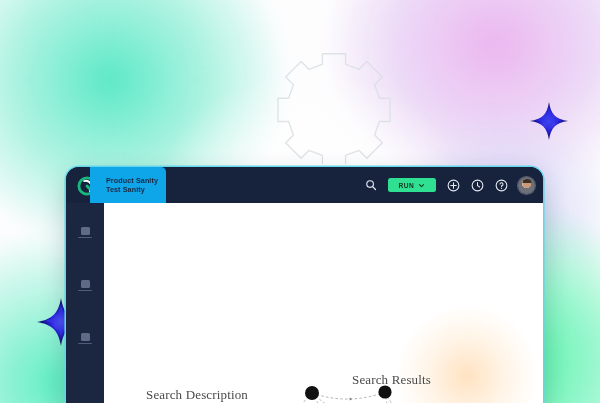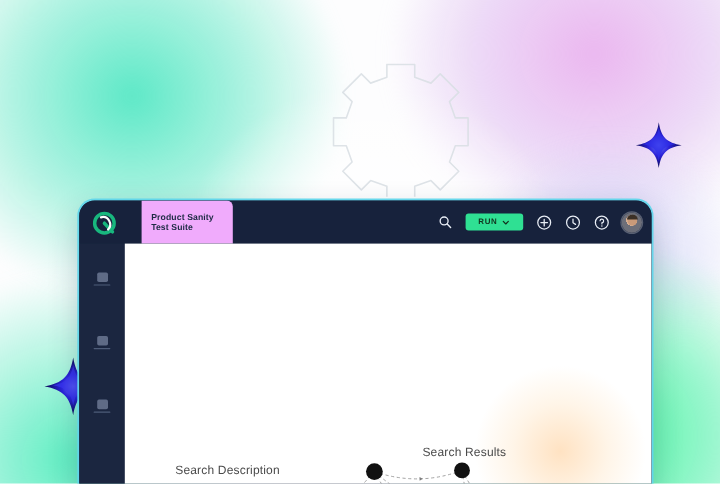--- a/index.html
+++ b/index.html
@@ -45,22 +45,22 @@
     background:#1b2640;
     box-shadow:0 0 0 1.6px rgba(96,214,235,.95), 0 10px 26px rgba(28,50,70,.24);
     overflow:hidden;
   }
 
   
   .topbar{position:absolute;left:0;top:0;width:100%;height:36px;background:#17223c;}
   .logo-badge{position:absolute;left:8px;top:6px;width:26px;height:26px;display:flex;
     align-items:center;justify-content:center;}
   .title-tab{
-    position:absolute;left:52px;top:0;width:76px;height:36px;background:#f0abfc;
-    border-radius:0 5px 0 0;display:flex;align-items:center;padding-left:8px;box-sizing:border-box;}
+    position:absolute;left:24px;top:0;width:76px;height:36px;background:#0ea5e9;
+    border-radius:0 5px 0 0;display:flex;align-items:center;padding-left:8px;box-sizing:border-box;justify-content:center;}
   .title-tab span{font-size:7.2px;line-height:9.4px;color:#1d2a44;font-weight:700;letter-spacing:.1px;}
 
   .tb-right{position:absolute;right:8px;top:0;height:36px;display:flex;align-items:center;gap:10px;}
   .tb-icon{width:14px;height:14px;display:flex;align-items:center;justify-content:center;cursor:pointer;}
   .run-btn{
     height:14px;min-width:38px;background:#2fe093;border-radius:2.5px;
     display:flex;align-items:center;justify-content:center;gap:4px;padding:0 5px;cursor:pointer;}
   .run-btn .run-label{font-size:6.6px;font-weight:700;color:#12351f;letter-spacing:.5px;}
   .avatar{width:17px;height:17px;border-radius:50%;overflow:hidden;
     background:radial-gradient(circle at 50% 38%, #d9b194 0 34%, #6d6f79 35% 100%);
@@ -75,21 +75,21 @@
   .side-item{position:absolute;left:11px;width:16px;height:12px;cursor:pointer;}
   .side-item .sq{width:9px;height:8px;margin:0 auto;background:#5f6b86;border-radius:1.5px;}
   .side-item .bar{width:14px;height:1.4px;margin:2px auto 0;background:#4e5c78;border-radius:1px;}
 
   
   .canvas{position:absolute;left:38px;top:36px;right:0;bottom:0;background:#ffffff;overflow:hidden;}
   .glow{position:absolute;left:268px;top:78px;width:190px;height:190px;
     background:radial-gradient(closest-side, rgba(255,186,110,.42), rgba(255,205,140,.2) 42%, rgba(255,255,255,0) 75%);}
   .graph{position:absolute;inset:0;}
 
-  .node-label{position:absolute;font-size:10px;color:#4a4a4a;white-space:nowrap;letter-spacing:.15px;}
+  .node-label{position:absolute;font-size:13px;color:#4a4a4a;white-space:nowrap;letter-spacing:.15px;font-family:Liberation Serif, serif;}
 </style>
 </head>
 <body>
 
 <div class="stage">
 
   <div class="bg-base"></div>
   <div class="bg-tl"></div>
   <div class="bg-tr"></div>
   <div class="bg-rmid"></div>
@@ -136,21 +136,21 @@
         <svg viewBox="0 0 26 26" width="22" height="22">
           <circle cx="13" cy="13" r="9.6" fill="none" stroke="#18b77e" stroke-width="3.4"></circle>
           <path d="M13 13 L21 21.5" stroke="#18b77e" stroke-width="3.4" stroke-linecap="round"></path>
           <path d="M9.6 7.2 A7.2 7.2 0 0 1 16.6 19.2" fill="none" stroke="#ffffff" stroke-width="2.2" stroke-linecap="round"></path>
         </svg>
       </div>
 
       <div class="title-tab">
         <span>
           <span>Product Sanity</span><br>
-          <span>Test Suite</span>
+          <span>Test Sanity</span>
         </span>
       </div>
 
       <div class="tb-right">
 
         <div class="tb-icon">
           <svg viewBox="0 0 16 16" width="12" height="12">
             <circle cx="6.8" cy="6.8" r="4.4" fill="none" stroke="#e8edf5" stroke-width="1.5"></circle>
             <path d="M10.2 10.2 L14 14" stroke="#e8edf5" stroke-width="1.6" stroke-linecap="round"></path>
           </svg>

